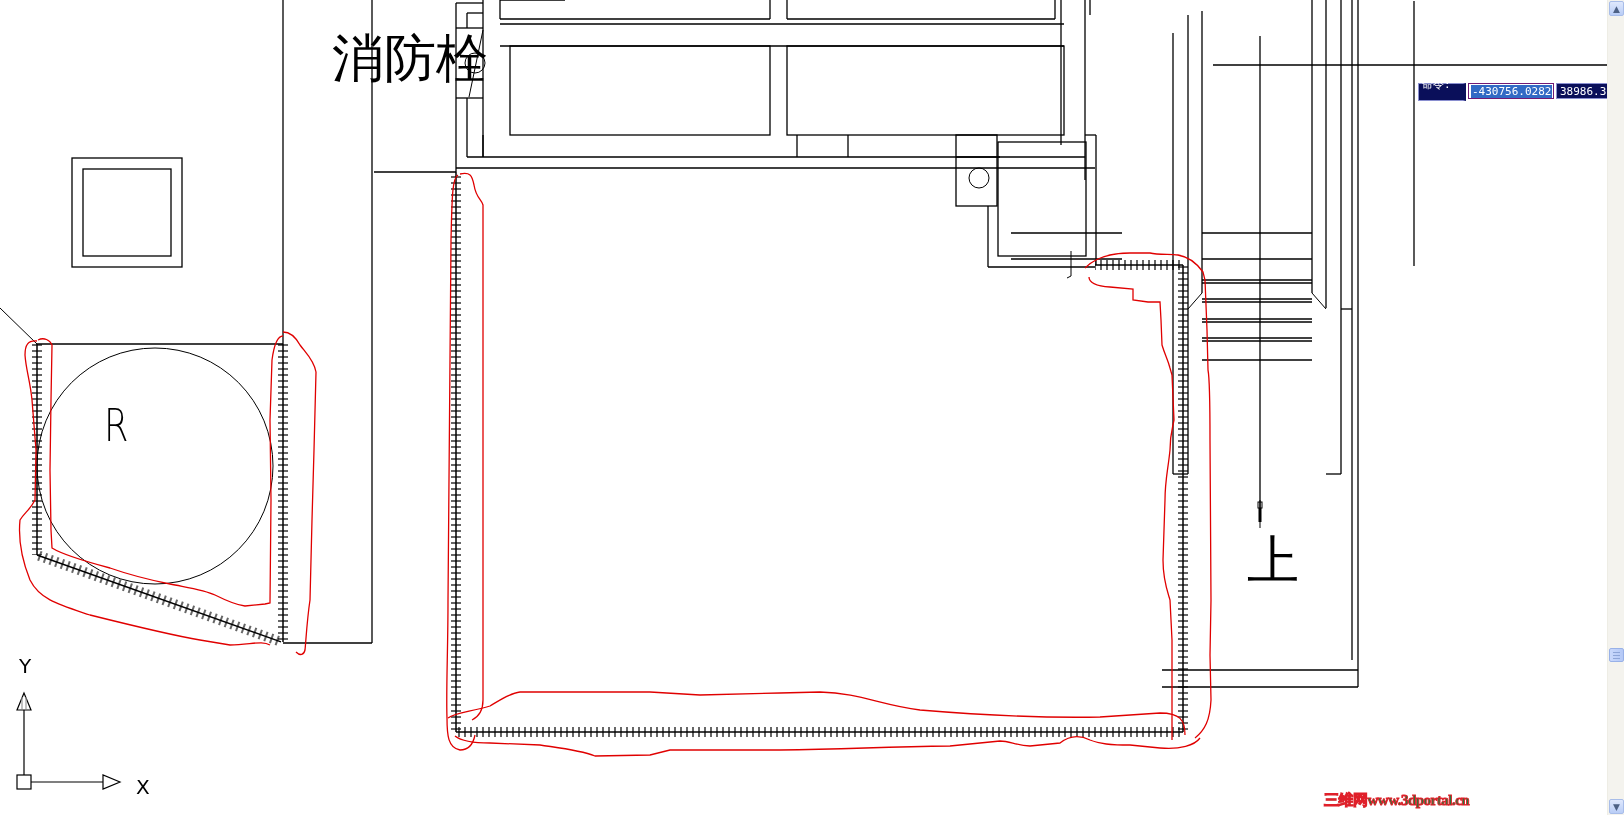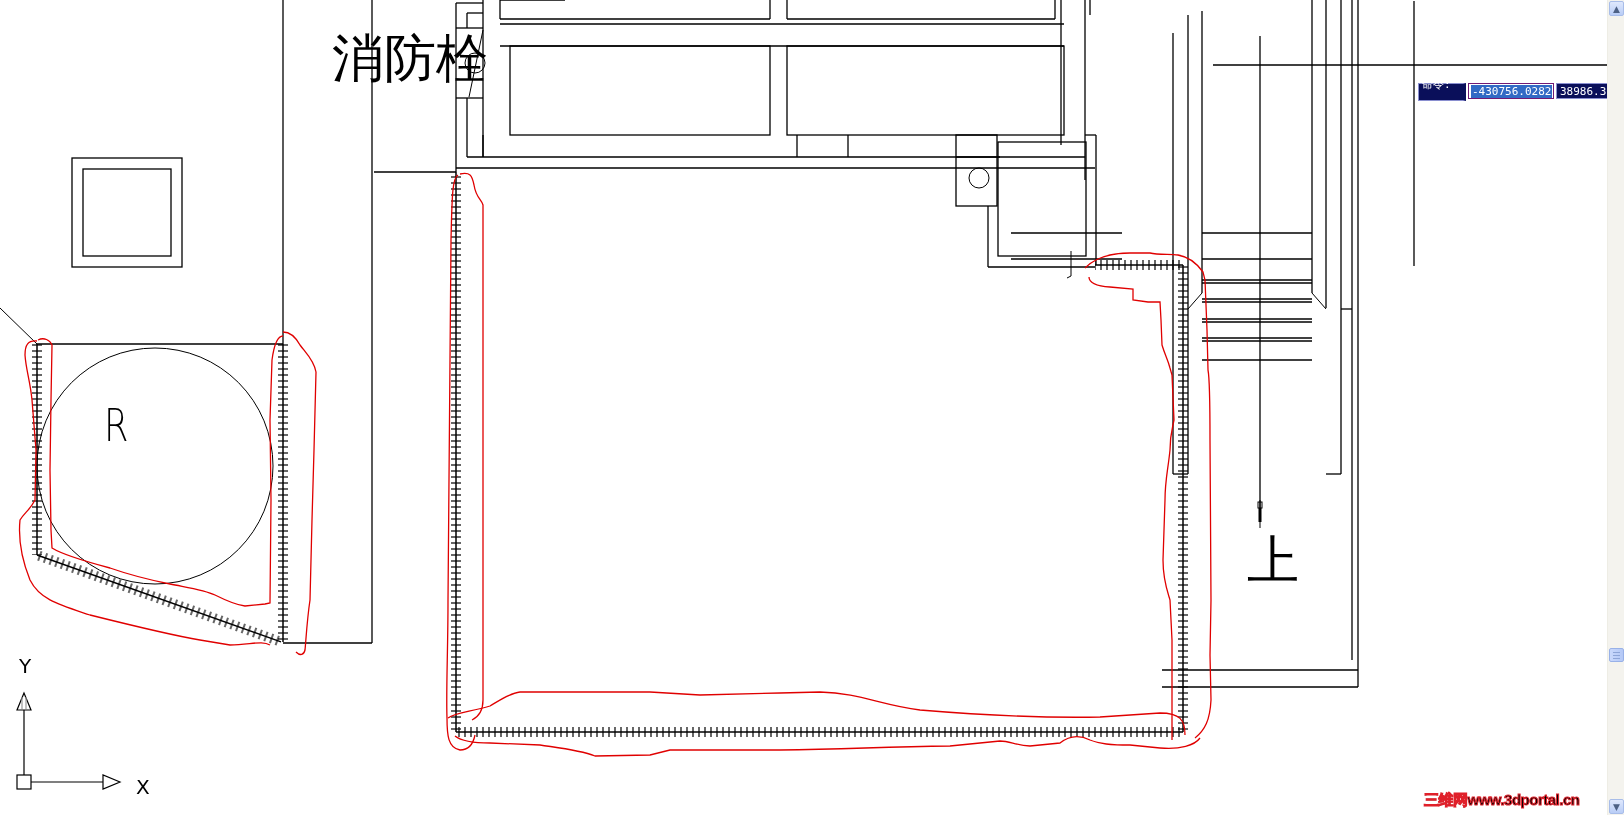--- a/index.html
+++ b/index.html
@@ -19,21 +19,21 @@
   .cmd-x span { background: #316ac5; color: #ffffff; padding: 0 1px; }
   .cmd-y { background: #0a0f5a; color: #ffffff; border: 1px solid #8a8fd0; padding: 0 3px; display: flex; align-items: center; width: 68px; margin-left: 2px; }
   
   .vscroll { position: absolute; left: 1607px; top: 0; width: 17px; height: 815px; background: #f4f3ee; border-left: 1px solid #eeede5; }
   .sb-btn { position: absolute; left: 1px; width: 15px; height: 15px; background: linear-gradient(#dfe8fd, #b9cdf6); border: 1px solid #a8bde9; border-radius: 2px; box-sizing: border-box; display: flex; align-items: center; justify-content: center; color: #4d6185; font-size: 9px; }
   .sb-up { top: 1px; }
   .sb-down { bottom: 1px; }
   .sb-thumb { position: absolute; left: 1px; top: 648px; width: 15px; height: 14px; background: linear-gradient(90deg, #c9d8fc, #b4c8f6); border: 1px solid #98b1e8; border-radius: 2px; box-sizing: border-box; display: flex; align-items: center; justify-content: center; }
   .sb-grip { width: 7px; height: 5px; border-top: 1px solid #8ea5d8; border-bottom: 1px solid #8ea5d8; position: relative; }
   .sb-grip::after { content: ""; position: absolute; left: 0; right: 0; top: 2px; border-top: 1px solid #8ea5d8; }
-  .watermark { position: absolute; left: 1424px; top: 791px; font-size: 15px; font-weight: bold; color: #000000; -webkit-text-stroke: 1px #e0202a; font-family: Liberation Sans, sans-serif; letter-spacing: -0.5px; }
+  .watermark { position: absolute; left: 1324px; top: 791px; font-size: 15px; font-weight: bold; color: #15803d; -webkit-text-stroke: 1px #e0202a; font-family: Liberation Serif, serif; letter-spacing: -0.5px; }
 </style>
 </head>
 <body>
 
 <div id="canvas">
 <svg width="1607" height="815" viewBox="0 0 1607 815" xmlns="http://www.w3.org/2000/svg">
   <defs>
     <pattern id="hatchV" x="0" y="0" width="10" height="6" patternUnits="userSpaceOnUse">
       <line x1="0" y1="3" x2="10" y2="3" stroke="#000" stroke-width="1.2"></line>
     </pattern>

